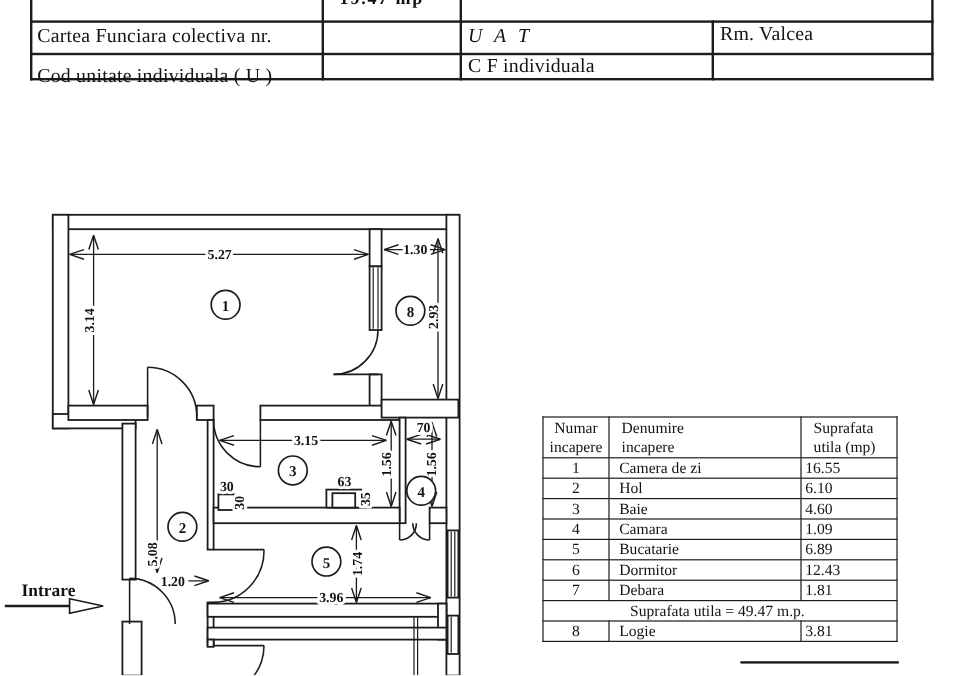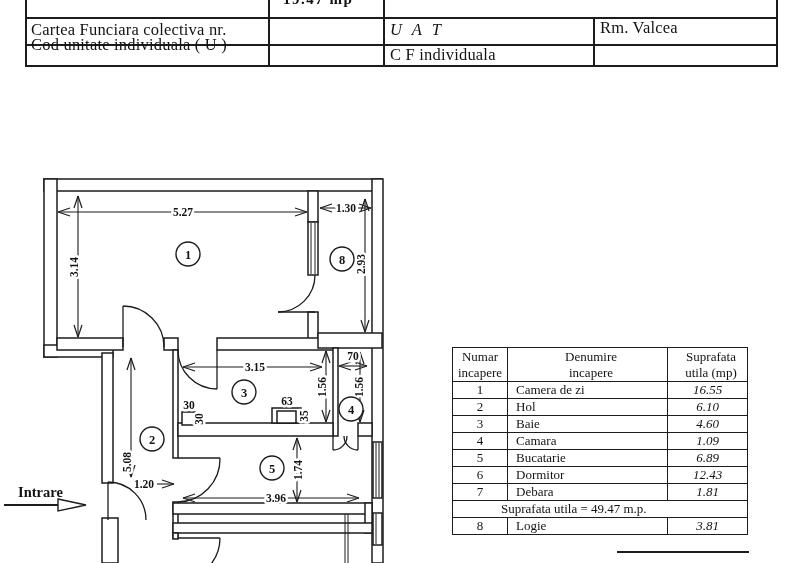--- a/index.html
+++ b/index.html
@@ -22,27 +22,27 @@
   .dt{font:700 11.5px "Liberation Serif",serif;fill:#131313;text-anchor:middle;
       paint-order:stroke fill;stroke:#ffffff;stroke-width:5px;stroke-linejoin:round;}
   .ct{font:700 12.5px "Liberation Serif",serif;fill:#131313;text-anchor:middle;}
   .rc{fill:#ffffff;stroke:#1c1c1c;stroke-width:1.4;}
   .it{font:700 14.5px "Liberation Serif",serif;fill:#131313;}
   
   #areatbl{position:absolute;left:452px;top:347px;border-collapse:collapse;table-layout:fixed;}
   #areatbl th,#areatbl td{border:1.7px solid #1c1c1c;font-weight:normal;font-size:13px;
       line-height:1.18;padding:0 3px;overflow:hidden;white-space:nowrap;}
   #areatbl th{height:33px;vertical-align:middle;}
-  #areatbl th span{display:block;text-align:center;padding-left:7px;}
+  #areatbl th span{display:block;text-align:left;padding-left:7px;}
   #areatbl th.c1 span{text-align:center;padding-left:0;}
   #areatbl td{height:16px;}
   #areatbl td.c1{text-align:center;}
   #areatbl td.c2{padding-left:8px;}
-  #areatbl td.c3{text-align:center;font-style:italic;}
-  #areatbl td.span-row{text-align:left;padding-left:48px;}
+  #areatbl td.c3{}
+  #areatbl td.span-row{text-align:left;padding-left:72px;}
   .stray{position:absolute;height:2px;background:#1c1c1c;}
 </style>
 </head>
 <body>
 
 <div class="page">
 
   <div>
     <div class="frag">
         <span>19.47 mp</span>
@@ -51,21 +51,21 @@
     <div class="hl" style="left:25px;top:44px;width:753px"></div>
     <div class="hl" style="left:25px;top:65px;width:753px"></div>
     <div class="vl" style="left:25px;top:0;height:67px"></div>
     <div class="vl" style="left:268px;top:0;height:67px"></div>
     <div class="vl" style="left:383px;top:0;height:67px"></div>
     <div class="vl" style="left:593px;top:17px;height:50px"></div>
     <div class="vl" style="left:776px;top:0;height:67px"></div>
     <div class="cell" style="left:31px;top:20px">Cartea Funciara colectiva nr.</div>
     <div class="cell uat" style="left:390px;top:20px">U A T</div>
     <div class="cell" style="left:600px;top:18px">Rm. Valcea</div>
-    <div class="cell" style="left:31px;top:35px">Cod unitate individuala ( U )</div>
+    <div class="cell" style="left:31px;top:53px">Cod unitate individuala ( U )</div>
     <div class="cell" style="left:390px;top:45px">C F individuala</div>
   </div>
 
   <svg width="795" height="563" viewBox="0 0 795 563">
     <defs>
       <marker id="arr" markerWidth="14" markerHeight="12" refX="13" refY="6" orient="auto-start-reverse" markerUnits="userSpaceOnUse">
         <path d="M13,6 L1,2 M13,6 L1,10" stroke="#1c1c1c" stroke-width="1.2" fill="none"></path>
       </marker>
     </defs>
 

